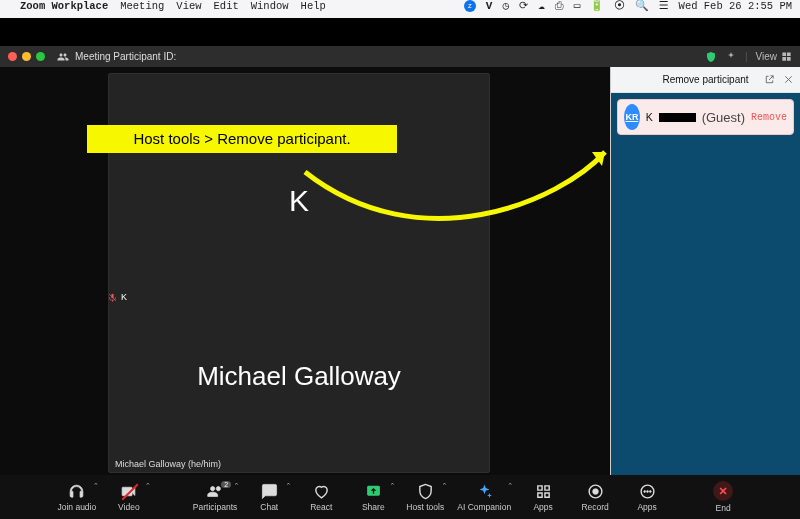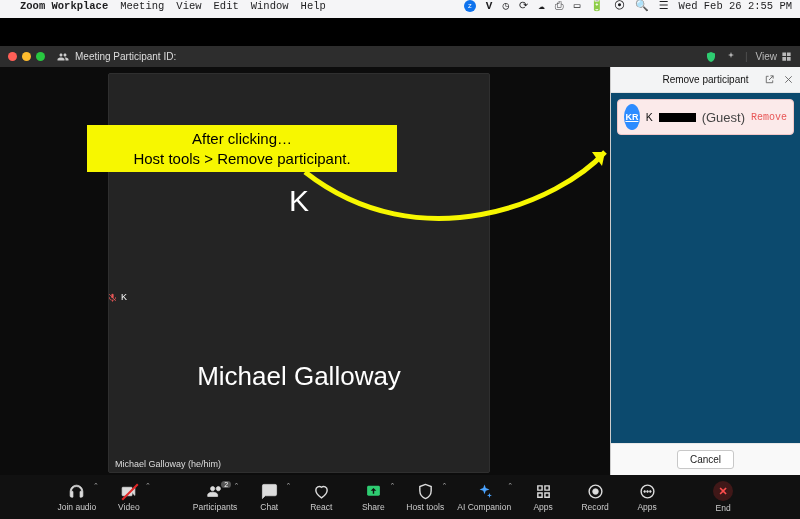--- a/index.html
+++ b/index.html
@@ -316,21 +316,20 @@
         <span class="mic-muted-mini">
           <svg width="9" height="9" viewBox="0 0 24 24">
               <path fill="#e85757" d="M19 11a7 7 0 0 1-14 0H3a9 9 0 0 0 8 8.94V23h2v-3.06A9 9 0 0 0 21 11h-2zM12 2a3 3 0 0 0-3 3v6a3 3 0 0 0 6 0V5a3 3 0 0 0-3-3z"></path>
               <line x1="3" y1="3" x2="21" y2="21" stroke="#e85757" stroke-width="2"></line>
             </svg>
         </span>
         <span>K</span>
       </div>
 
       <div class="annotation-box">
-        <div>After clicking…</div>
         <div>Host tools &gt; Remove participant.</div>
       </div>
       <svg class="annotation-arrow" viewBox="0 0 320 120">
         <path d="M5 30 C 120 120, 260 60, 305 10" stroke="#f7f700" stroke-width="5" fill="none"></path>
         <path d="M305 10 L292 10 L302 24 Z" fill="#f7f700"></path>
       </svg>
 
     </div>
 
     <div class="side-panel">
@@ -351,23 +350,20 @@
       </div>
       <div class="panel-body">
         <div class="participant-row">
           <div class="avatar-mini">KR</div>
           <span>K</span>
             <span class="redact"></span>
           <span class="guest-label">(Guest)</span>
           <span class="remove-link">Remove</span>
         </div>
       </div>
-      <div class="panel-footer">
-        <button>Cancel</button>
-      </div>
     </div>
   </div>
 
   <div class="bottom-toolbar">
 
     <div class="tb-item white">
       <span class="ico">
           <svg viewBox="0 0 24 24">
             <path d="M12 3a9 9 0 0 0-9 9v6a2 2 0 0 0 2 2h2v-8H5v-0a7 7 0 0 1 14 0v0h-2v8h2a2 2 0 0 0 2-2v-6a9 9 0 0 0-9-9z"></path>
           </svg>

